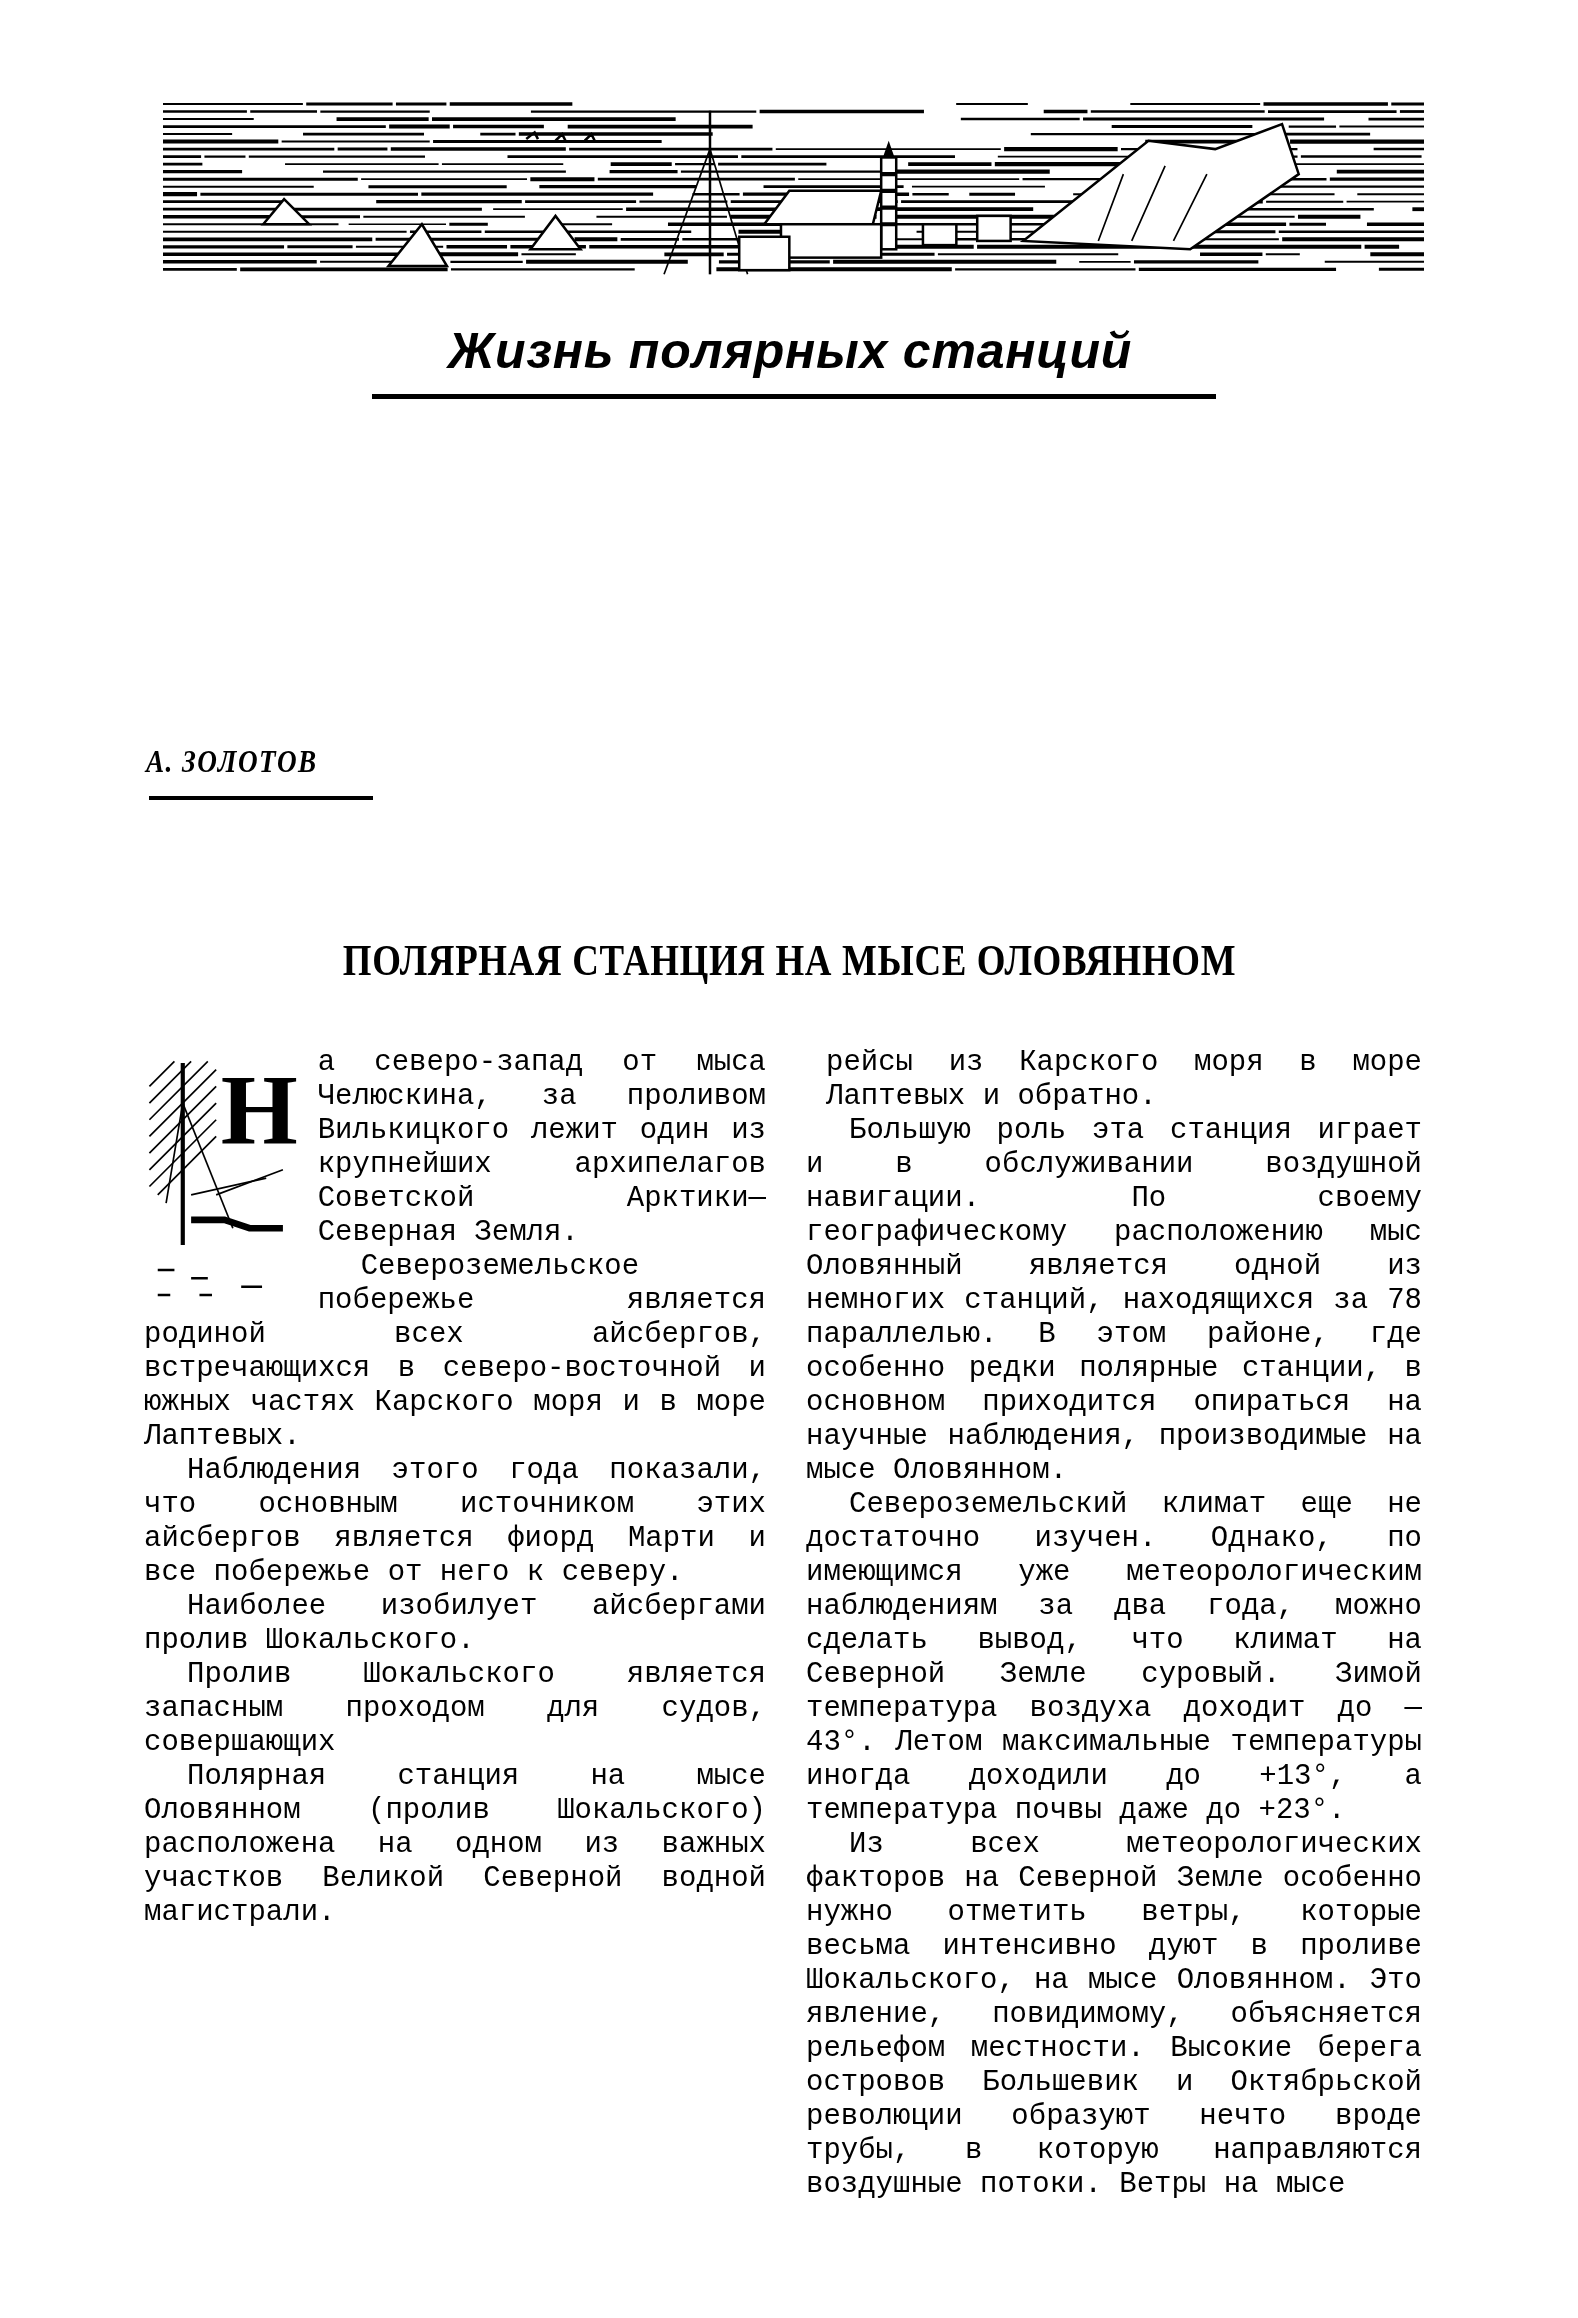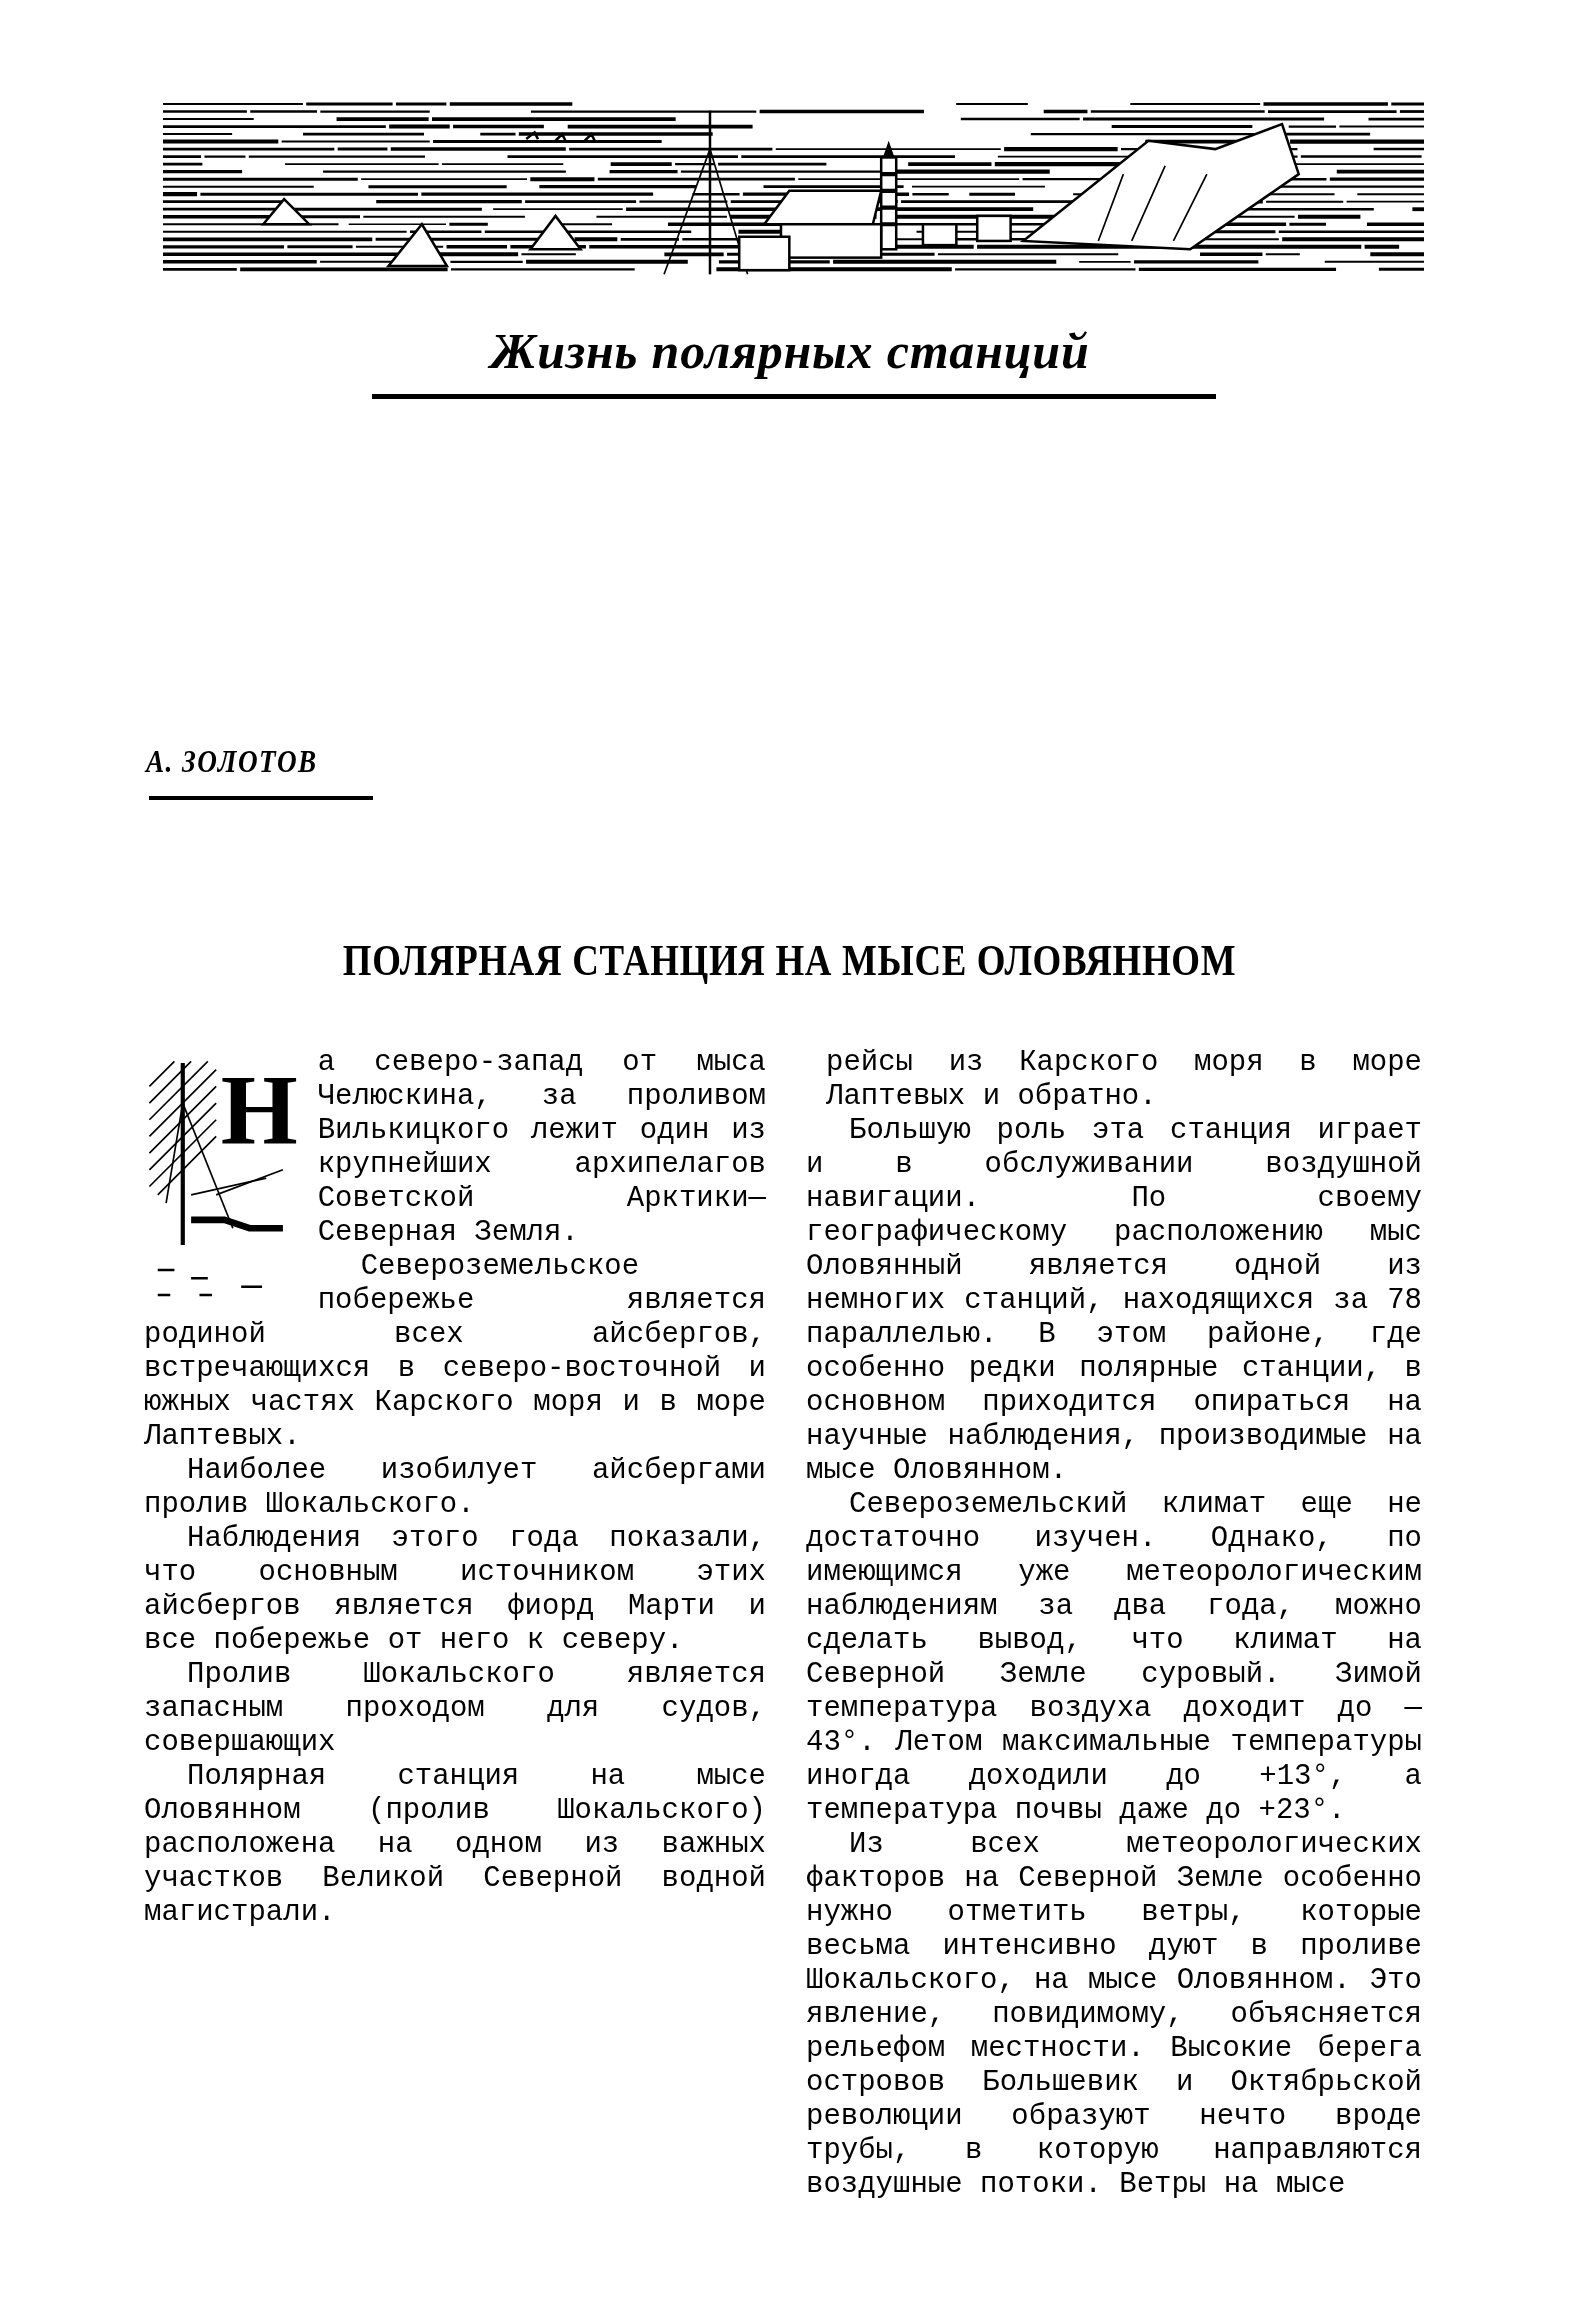--- a/index.html
+++ b/index.html
@@ -7,21 +7,21 @@
     width: 1579px; height: 2319px; position: relative; overflow: hidden;
     font-family: "Liberation Serif", "DejaVu Serif", serif; color: #000;
   }
   .banner {
     position: absolute; left: 163px; top: 99px; width: 1261px; height: 177px;
   }
   .banner svg { width: 100%; height: 100%; display: block; }
   .section-title {
     position: absolute; left: 368px; top: 322px; width: 844px; text-align: center;
     font-style: italic; font-weight: bold; font-size: 50px; letter-spacing: 0.8px;
-    font-family: Liberation Serif, serif;
+    font-family: Liberation Sans, sans-serif;
   }
   .section-rule {
     position: absolute; left: 372px; top: 394px; width: 844px; height: 5px; background: #000;
   }
   .author {
     position: absolute; left: 146px; top: 743px;
     font-style: italic; font-weight: bold; font-size: 32px; letter-spacing: 1.7px;
     transform: scaleX(0.85); transform-origin: left;
   }
   .author-rule {
@@ -298,22 +298,22 @@
       <line x1="50" y1="12" x2="50" y2="230" stroke="#000" stroke-width="5"></line>
       <line x1="50" y1="60" x2="30" y2="180" stroke="#000" stroke-width="2"></line>
       <line x1="50" y1="60" x2="110" y2="210" stroke="#000" stroke-width="2"></line>
       <path d="M60 200 h40 l30 10 h40" stroke="#000" stroke-width="8"></path>
       <path d="M20 260 h20 M60 270 h20 M20 290 h15 M70 290 h15 M120 280 h25" stroke="#000" stroke-width="3"></path>
     </svg>
     <span class="dropcap-letter">Н</span>
   </div>
   <p class="noindent">а северо-запад от мыса Челюскина, за проливом Вилькицкого лежит один из крупнейших архипелагов Советской Арктики—Северная Земля.</p>
   <p>Североземельское побережье является родиной всех айсбергов, встречающихся в северо-восточной и южных частях Карского моря и в море Лаптевых.</p>
+  <p>Наблюдения этого года показали, что основным источником этих айсбергов является фиорд Марти и все побережье от него к северу.</p>
   <p>Наиболее изобилует айсбергами пролив Шокальского.</p>
-  <p>Наблюдения этого года показали, что основным источником этих айсбергов является фиорд Марти и все побережье от него к северу.</p>
   <p>Пролив Шокальского является запасным проходом для судов, совершающих</p>
   <p>Полярная станция на мысе Оловянном (пролив Шокальского) расположена на одном из важных участков Великой Северной водной магистрали.</p>
 </div>
 
 <div class="column col-right">
   <p class="cont">рейсы из Карского моря в море Лаптевых и обратно.</p>
   <p>Большую роль эта станция играет и в обслуживании воздушной навигации. По своему географическому расположению мыс Оловянный является одной из немногих станций, находящихся за 78 параллелью. В этом районе, где особенно редки полярные станции, в основном приходится опираться на научные наблюдения, производимые на мысе Оловянном.</p>
   <p>Североземельский климат еще не достаточно изучен. Однако, по имеющимся уже метеорологическим наблюдениям за два года, можно сделать вывод, что климат на Северной Земле суровый. Зимой температура воздуха доходит до —43°. Летом максимальные температуры иногда доходили до +13°, а температура почвы даже до +23°.</p>
   <p>Из всех метеорологических факторов на Северной Земле особенно нужно отметить ветры, которые весьма интенсивно дуют в проливе Шокальского, на мысе Оловянном. Это явление, повидимому, объясняется рельефом местности. Высокие берега островов Большевик и Октябрьской революции образуют нечто вроде трубы, в которую направляются воздушные потоки. Ветры на мысе</p>
 </div>

